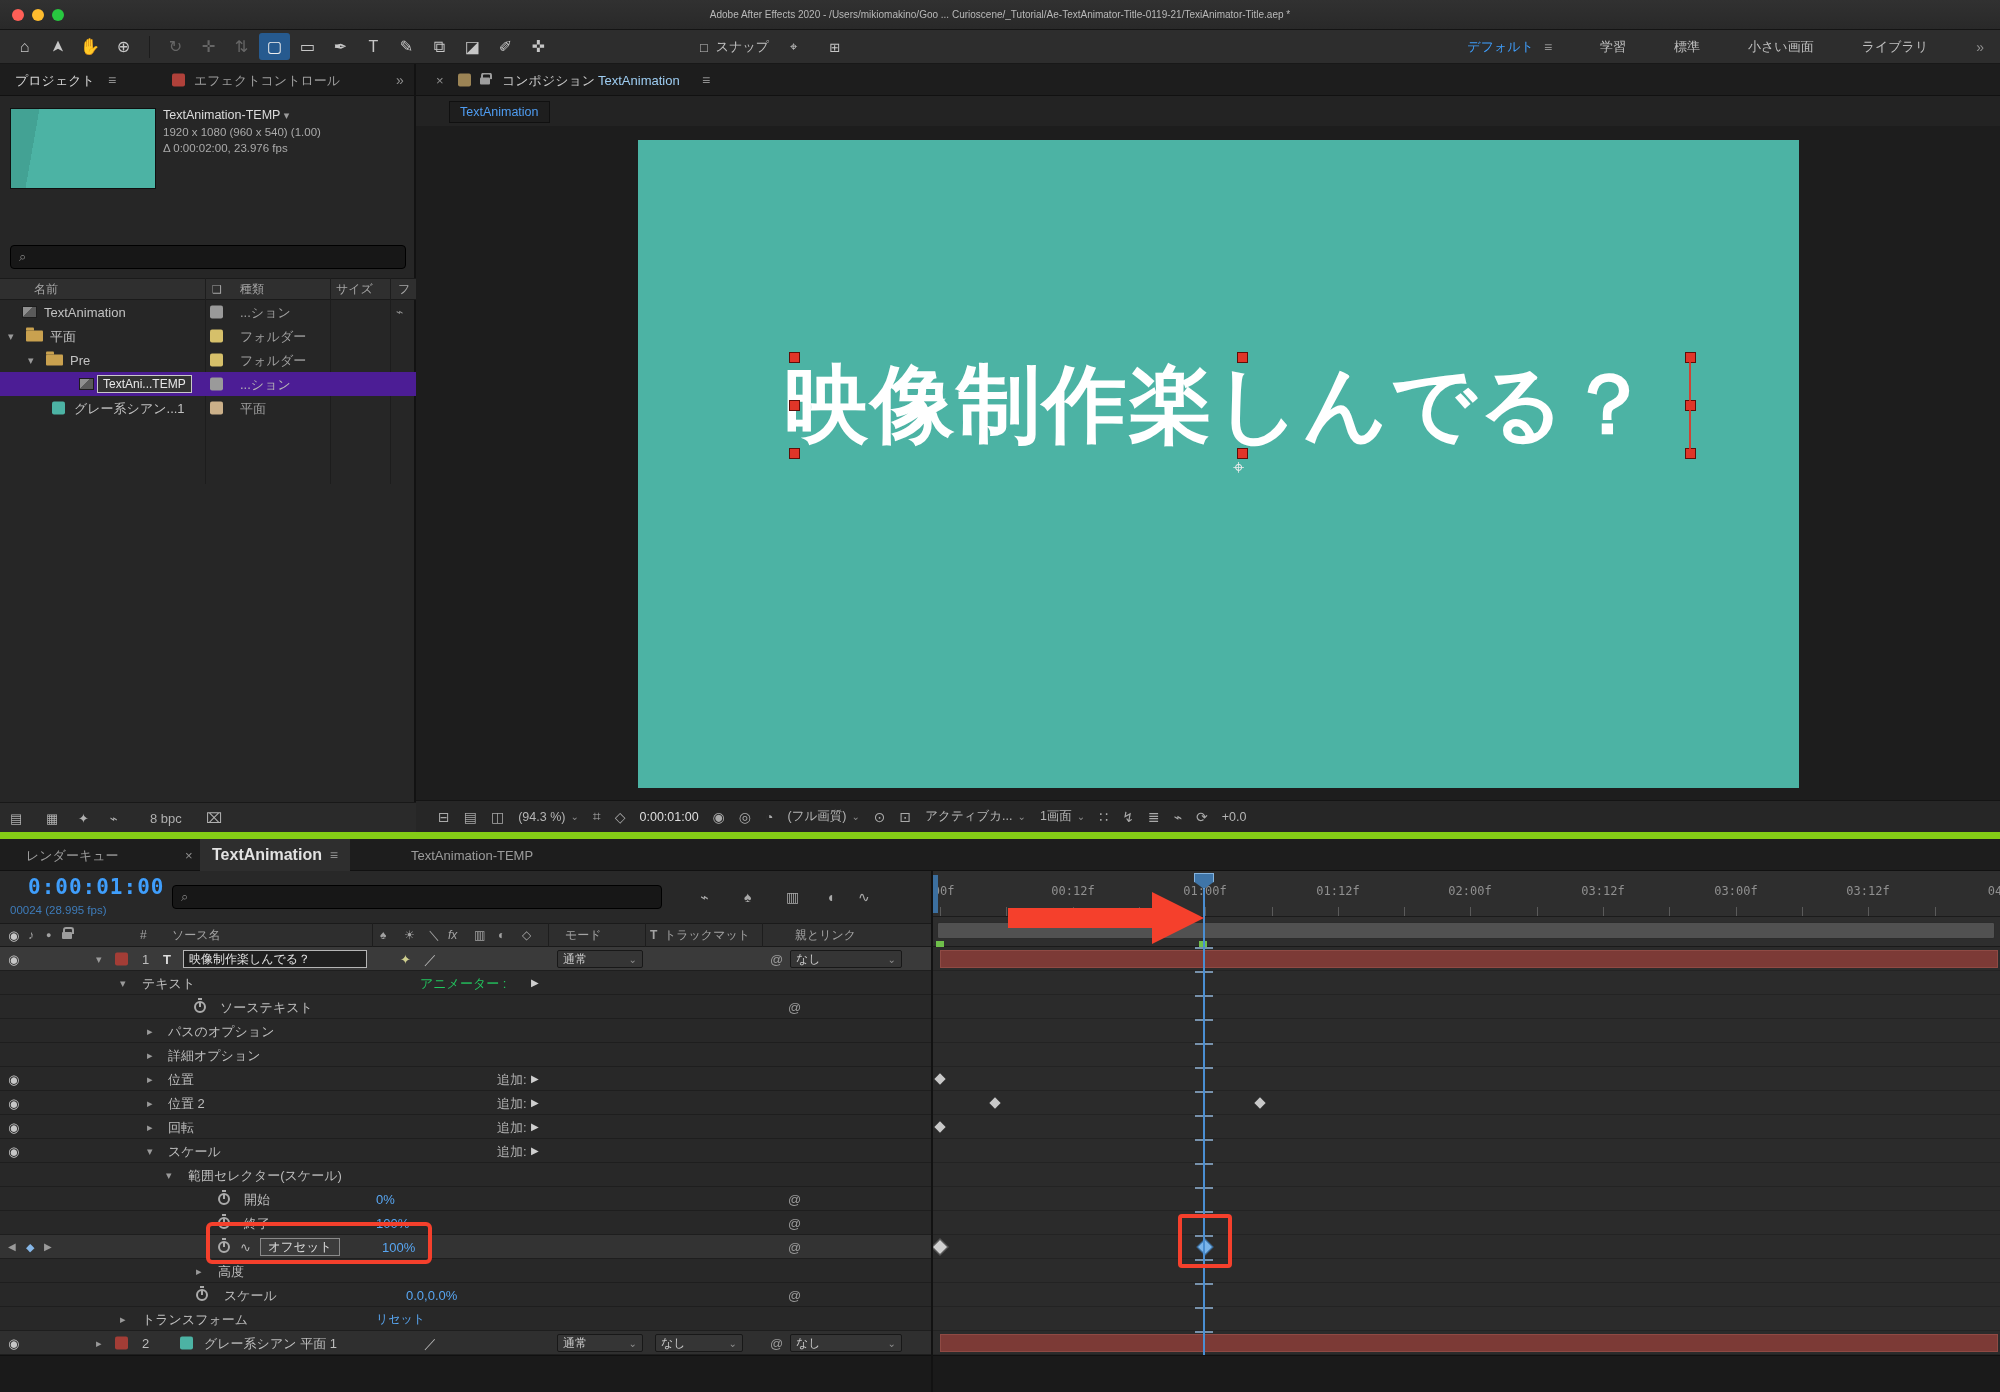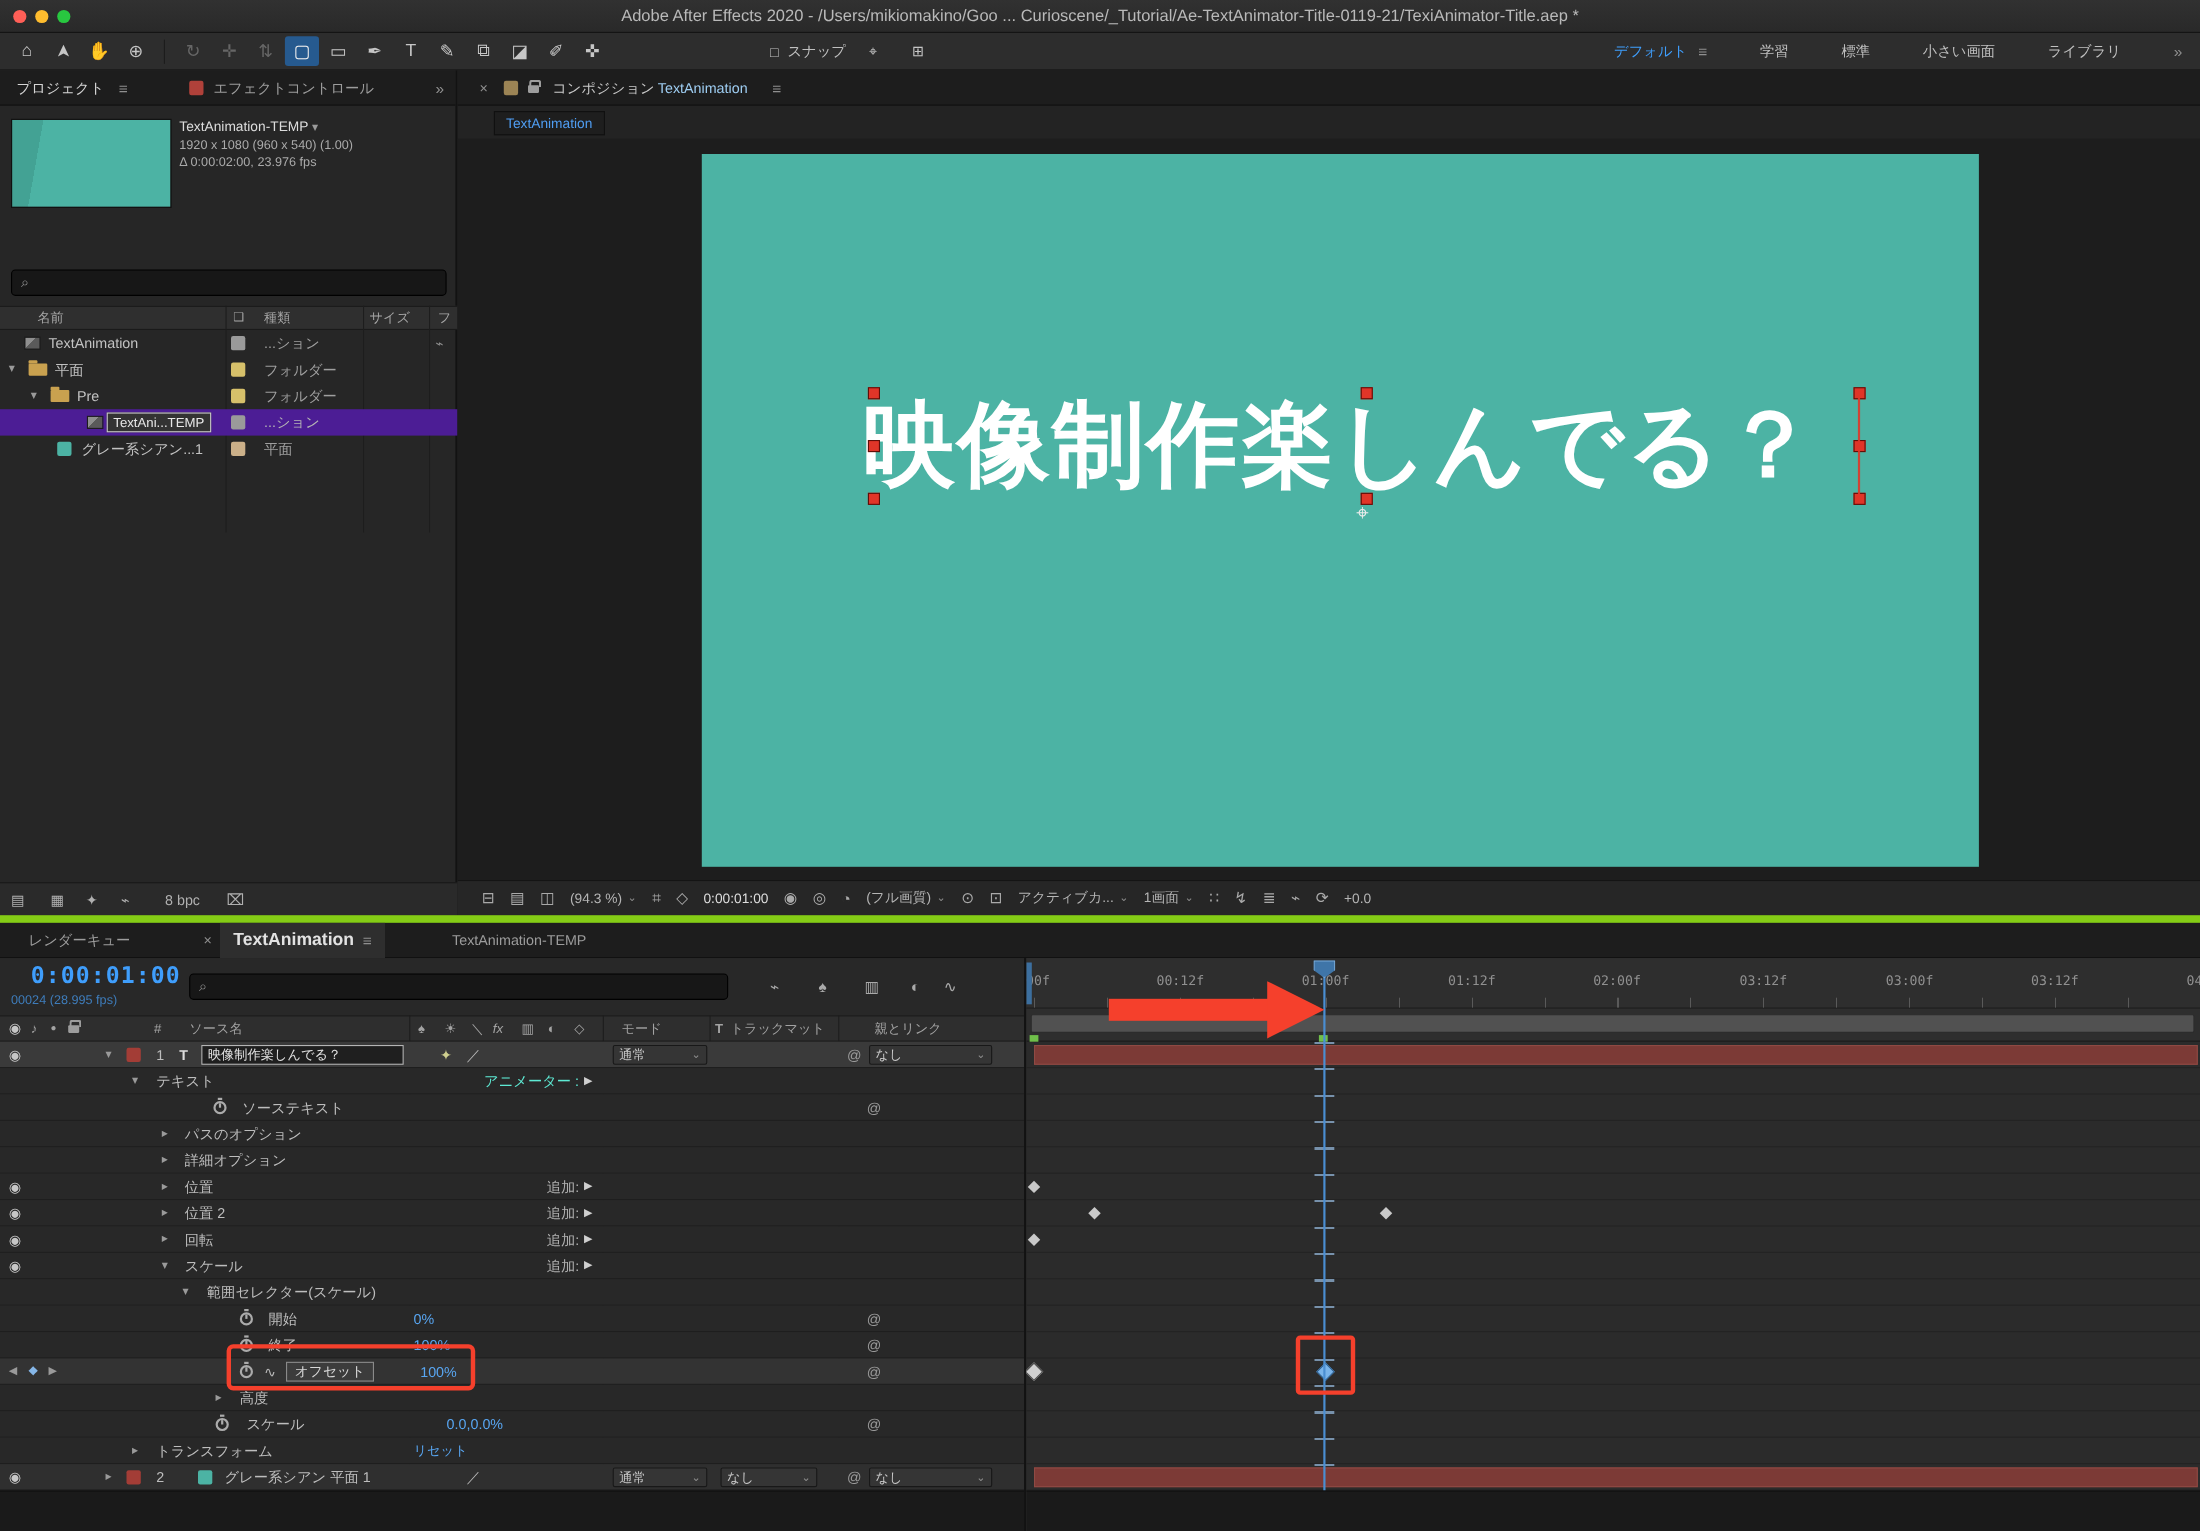--- a/index.html
+++ b/index.html
@@ -4,21 +4,21 @@
 <style>
   *{margin:0;padding:0;box-sizing:border-box}
   html,body{width:2000px;height:1392px;overflow:hidden;background:#1c1c1c;
     font-family:"Liberation Sans","DejaVu Sans",sans-serif;color:#bdbdbd}
   .abs{position:absolute}
   .ai{position:absolute;top:50%;transform:translateY(-50%);white-space:nowrap;line-height:1}
 
   
   #titlebar{position:absolute;left:0;top:0;width:2000px;height:30px;
     background:linear-gradient(#313131,#292929);border-bottom:1px solid #141414;
-    display:flex;align-items:center;justify-content:center;font-size:15px;color:#b9b9b9}
+    display:flex;align-items:center;justify-content:center;font-size:10px;color:#b9b9b9}
   .traffic{position:absolute;left:12px;top:9px;display:flex;gap:8px}
   .tl{width:12px;height:12px;border-radius:50%}
 
   
   #toolbar{position:absolute;left:0;top:30px;width:2000px;height:34px;background:#2d2d2d;
     border-bottom:1px solid #181818;display:flex;align-items:center;padding-left:8px;font-size:16px}
   .tool{width:31px;height:27px;margin:0 1px;display:flex;align-items:center;justify-content:center;
     color:#c6c6c6;border-radius:3px}
   .tool.dis{color:#666}
   .tool.on{background:#265a8f;color:#eee}
@@ -394,21 +394,21 @@
       <span class="ai" style="left:770px;color:#9a9a9a">@</span>
       <div class="box" style="left:790px;width:112px">
         <span>なし</span>
         <span class="ar">⌄</span>
       </div>
     </div>
 
     <div class="trow" style="top:100px">
       <span class="ai tw" style="left:120px">▾</span>
       <span class="ai" style="left:142px">テキスト</span>
-      <span class="ai" style="left:440px;color:#5eead4">アニメーター :</span>
+      <span class="ai" style="left:420px;color:#22c55e">アニメーター :</span>
       <span class="ai" style="left:531px;font-size:10px;color:#cfcfcf">▶</span>
     </div>
 
     <div class="trow" style="top:124px">
       <span class="stopwatch" style="left:194px"></span>
       <span class="ai" style="left:220px">ソーステキスト</span>
       <span class="ai" style="left:788px;color:#9a9a9a">@</span>
     </div>
 
     <div class="trow" style="top:148px">

